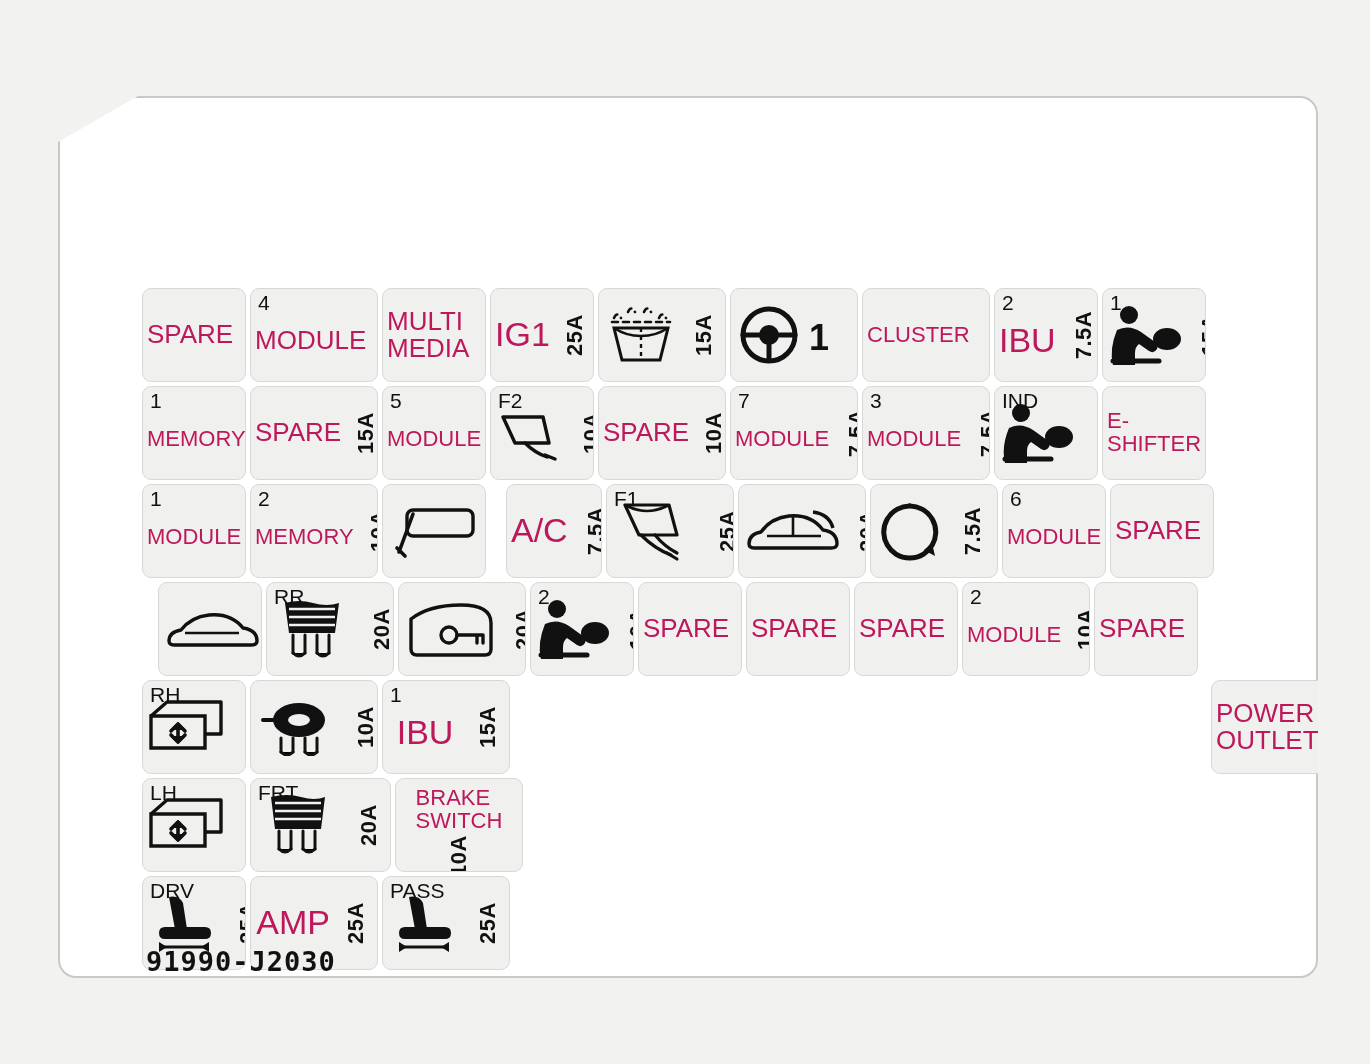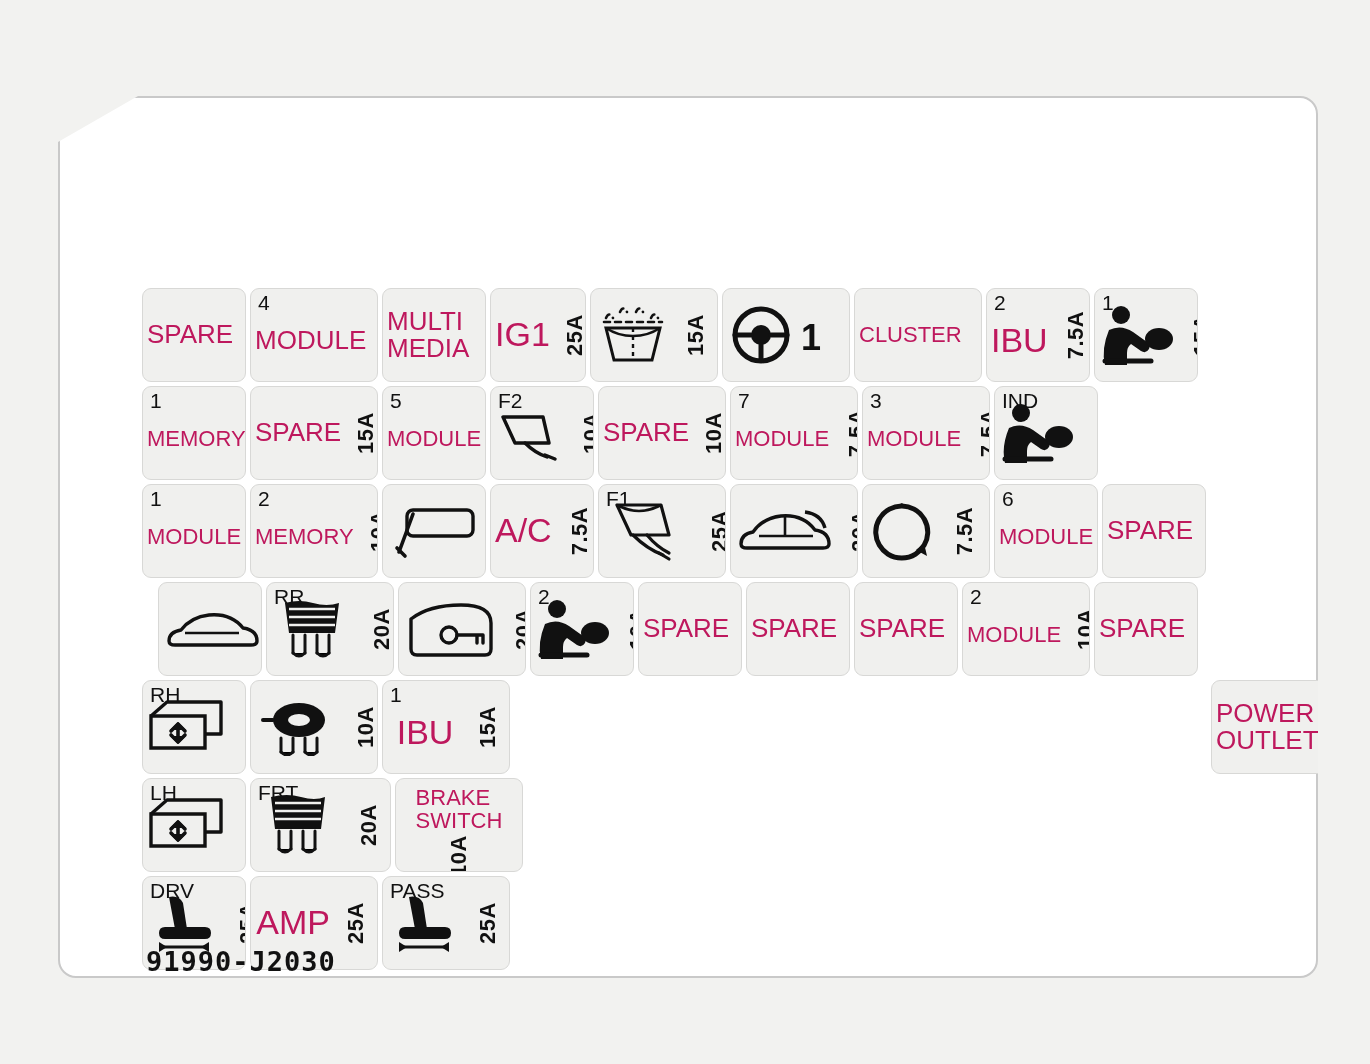--- a/index.html
+++ b/index.html
@@ -165,21 +165,21 @@
         </div>
         <div class="cell" style="width: 104px;">
           <div class="body">
             <div class="txt">MULTI
 MEDIA</div>
           </div>
           <div class="amp">
             <span>15A</span>
           </div>
         </div>
-        <div class="cell" style="width: 96px;">
+        <div class="cell" style="width: 104px;">
           <div class="body">
             <div class="txt big">IG1</div>
           </div>
           <div class="amp">
             <span>25A</span>
           </div>
         </div>
         <div class="cell" style="width: 128px;">
           <div class="body">
             <div class="ico">
@@ -322,20 +322,26 @@
     <path d="M10 27 q12 -6 24 2 l14 10 q4 3 2 7 q-3 5 -8 2 l-10 -7 q-4 3 -4 9 l0 12 l-22 0 q-4 -16 4 -35 z" fill="#111"></path>
     <ellipse cx="60" cy="36" rx="14" ry="11" fill="#111"></ellipse>
     <path d="M6 58 h46" stroke="#111" stroke-width="5" stroke-linecap="round"></path>
   </svg>
             </div>
           </div>
           <div class="amp">
             <span>7.5A</span>
           </div>
         </div>
+        <div class="cell" style="width: 104px;">
+          <div class="body">
+            <div class="txt sm">E-SHIFTER</div>
+          </div>
+          <div class="amp"></div>
+        </div>
       </div>
       <div class="row" style="top: 196px; left: 0px;">
         <div class="cell" style="width: 104px;">
           <div class="body">
             <div class="corner">1</div>
             <div class="txt sm shift">MODULE</div>
           </div>
           <div class="amp"></div>
         </div>
         <div class="cell" style="width: 128px;">
@@ -352,21 +358,21 @@
             <div class="ico">
               <svg width="92" height="58" viewBox="0 0 92 58">
     <rect x="20" y="8" width="66" height="26" rx="6" fill="none" stroke="#111" stroke-width="3.4"></rect>
     <path d="M26 12 l-14 38" stroke="#111" stroke-width="3.6" stroke-linecap="round"></path>
     <path d="M10 46 l8 8" stroke="#111" stroke-width="3.6" stroke-linecap="round"></path>
   </svg>
             </div>
           </div>
           <div class="amp"></div>
         </div>
-        <div class="cell" style="width: 104px;">
+        <div class="cell" style="width: 96px; margin-left: 16px;">
           <div class="body">
             <div class="txt big">A/C</div>
           </div>
           <div class="amp">
             <span>7.5A</span>
           </div>
         </div>
         <div class="cell" style="width: 128px;">
           <div class="body">
             <div class="corner">F1</div>

